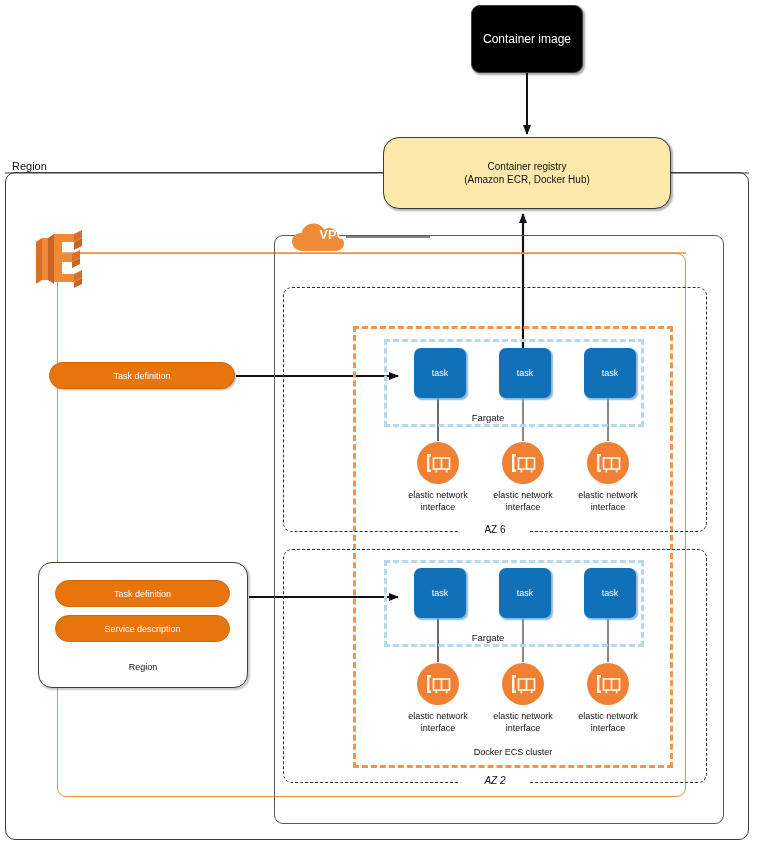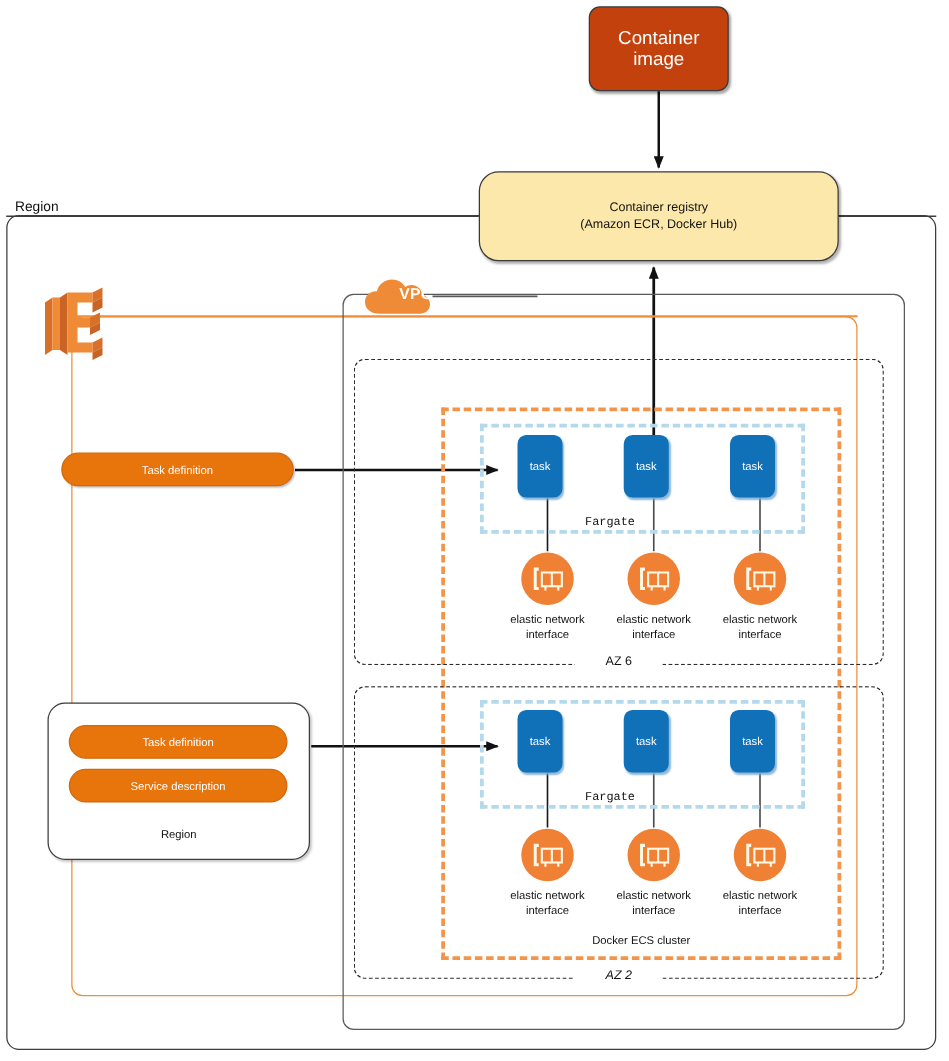--- a/index.html
+++ b/index.html
@@ -26,27 +26,26 @@
     display: flex;
     align-items: center;
     justify-content: center;
     text-align: center;
   }
 
   
   .container-image {
     left: 471px; top: 5px;
     width: 112px; height: 68px;
-    background: #c2410c;
+    background: #000000;
     border: 1.2px solid #3a3a3a;
     border-radius: 9px;
     color: #ffffff;
-    font-size: 15px;
+    font-size: 12px;
     box-shadow: 1.5px 1.5px 2px rgba(0,0,0,0.35);
-    justify-content: flex-end;
   }
 
   
   .container-registry {
     left: 383px; top: 137px;
     width: 288px; height: 72px;
     background: #fde8ab;
     border: 1.2px solid #3a3a3a;
     border-radius: 16px;
     color: #111111;
@@ -159,28 +158,27 @@
   .fg1 { left: 384px; top: 339px; width: 260px; height: 88px; }
   .fg2 { left: 384px; top: 560px; width: 260px; height: 87px; }
   .fargate-label {
     position: absolute;
     font-size: 9.5px;
     color: #111;
     background: #ffffff;
     text-align: center;
     width: 58px;
     z-index: 4;
-    font-family: Liberation Mono, monospace;
   }
   .fg1-label { left: 459px; top: 412px; }
   .fg2-label { left: 459px; top: 632px; }
 
   
   .task {
-    width: 36px; height: 50px;
+    width: 52px; height: 50px;
     background: #1070b8;
     border-radius: 7px;
     color: #ffffff;
     font-size: 9px;
     box-shadow: 1.2px 1.6px 1.5px rgba(120,170,210,0.85);
   }
 
   
   .eni {
     position: absolute;

